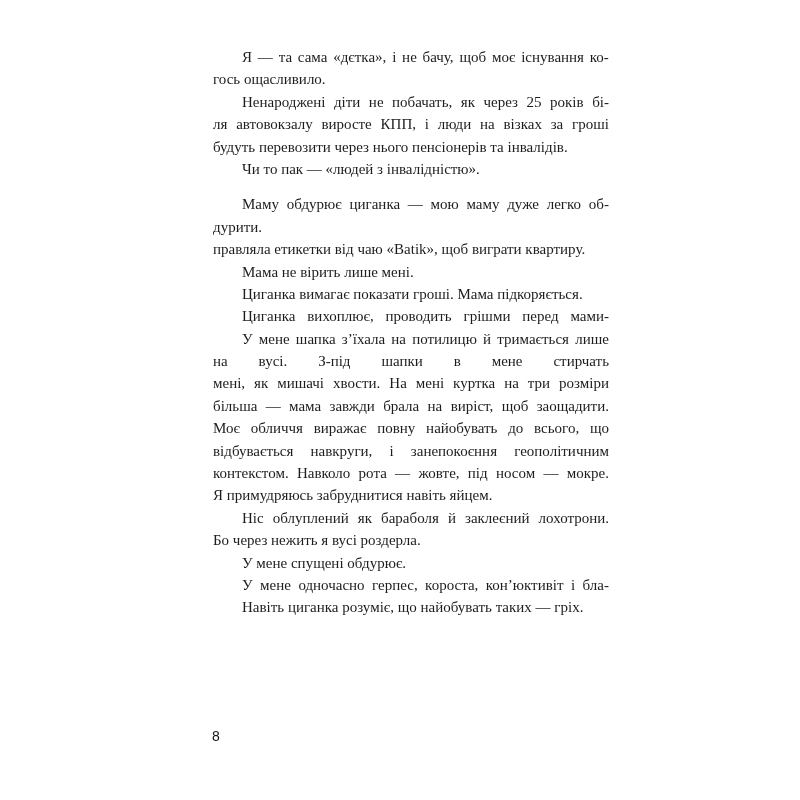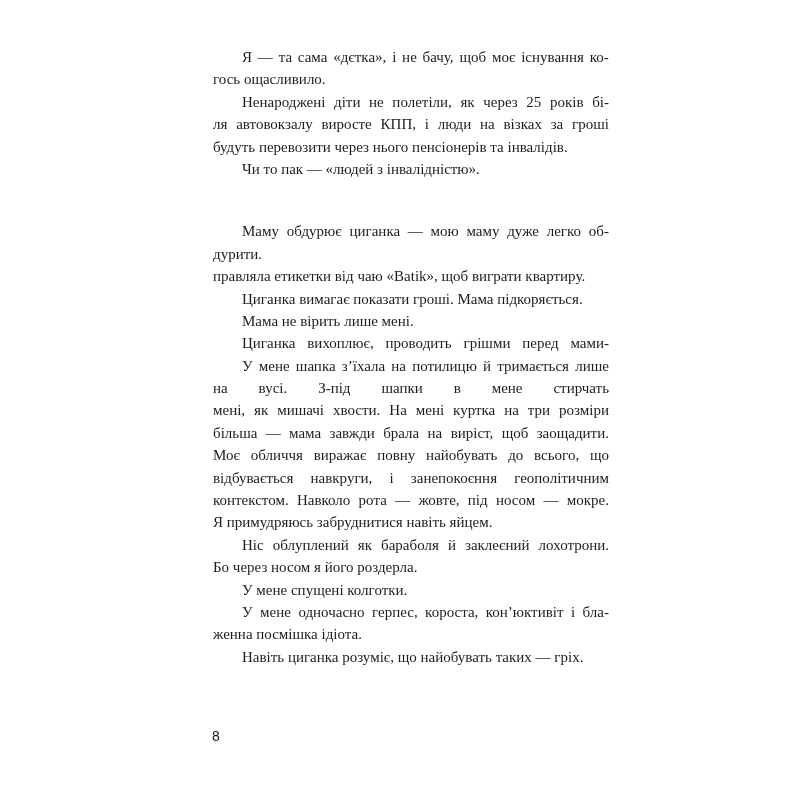--- a/index.html
+++ b/index.html
@@ -19,21 +19,21 @@
     left: 213px;
     top: 46px;
     width: 396px;
     font-family: "Liberation Serif", serif;
     font-size: 15px;
     line-height: 22.4px;
     color: #1d1d1d;
     -webkit-font-smoothing: antialiased;
   }
   .section + .section {
-    margin-top: 40px; 
+    margin-top: 13px; 
   }
   .line {
     height: 22.4px;
     white-space: nowrap;
   }
   
   .line.just {
     display: flex;
     justify-content: space-between;
   }
@@ -70,21 +70,21 @@
             <span>існування</span>
             <span>ко-</span>
           </div>
           <div class="line">гось ощасливило.</div>
         </div>
         <div class="para">
           <div class="line indent just">
             <span>Ненароджені</span>
             <span>діти</span>
             <span>не</span>
-            <span>полетіли,</span>
+            <span>побачать,</span>
             <span>як</span>
             <span>через</span>
             <span>25</span>
             <span>років</span>
             <span>бі-</span>
           </div>
           <div class="line just">
             <span>ля</span>
             <span>автовокзалу</span>
             <span>виросте</span>
@@ -114,24 +114,24 @@
             <span>дуже</span>
             <span>легко</span>
             <span>об-</span>
           </div>
           <div class="line">дурити.</div>
         </div>
         <div class="para">
           <div class="line">правляла етикетки від чаю «Batik», щоб виграти квартиру.</div>
         </div>
         <div class="para">
+          <div class="line indent">Мама не вірить лише мені.</div>
+        </div>
+        <div class="para">
           <div class="line indent">Циганка вимагає показати гроші. Мама підкоряється.</div>
-        </div>
-        <div class="para">
-          <div class="line indent">Мама не вірить лише мені.</div>
         </div>
         <div class="para">
           <div class="line indent just">
             <span>Циганка</span>
             <span>вихоплює,</span>
             <span>проводить</span>
             <span>грішми</span>
             <span>перед</span>
             <span>мами-</span>
           </div>
@@ -213,37 +213,36 @@
         <div class="para">
           <div class="line indent just">
             <span>Ніс</span>
             <span>облуплений</span>
             <span>як</span>
             <span>бараболя</span>
             <span>й</span>
             <span>заклеєний</span>
             <span>лохотрони.</span>
           </div>
-          <div class="line">Бо через носом я його роздерла.</div>
-        </div>
-        <div class="para">
-          <div class="line indent">У мене спущені колготки.</div>
+          <div class="line">Бо через нежить я вусі роздерла.</div>
+        </div>
+        <div class="para">
+          <div class="line indent">У мене спущені обдурює.</div>
         </div>
         <div class="para">
           <div class="line indent just">
             <span>У</span>
             <span>мене</span>
             <span>одночасно</span>
             <span>герпес,</span>
             <span>короста,</span>
             <span>кон’юктивіт</span>
             <span>і</span>
             <span>бла-</span>
           </div>
-          <div class="line">женна посмішка ідіота.</div>
         </div>
         <div class="para">
           <div class="line indent">Навіть циганка розуміє, що найобувать таких — гріх.</div>
         </div>
       </section>
     </div>
   <div class="folio">8</div>
 </main>
 
 </body></html>

